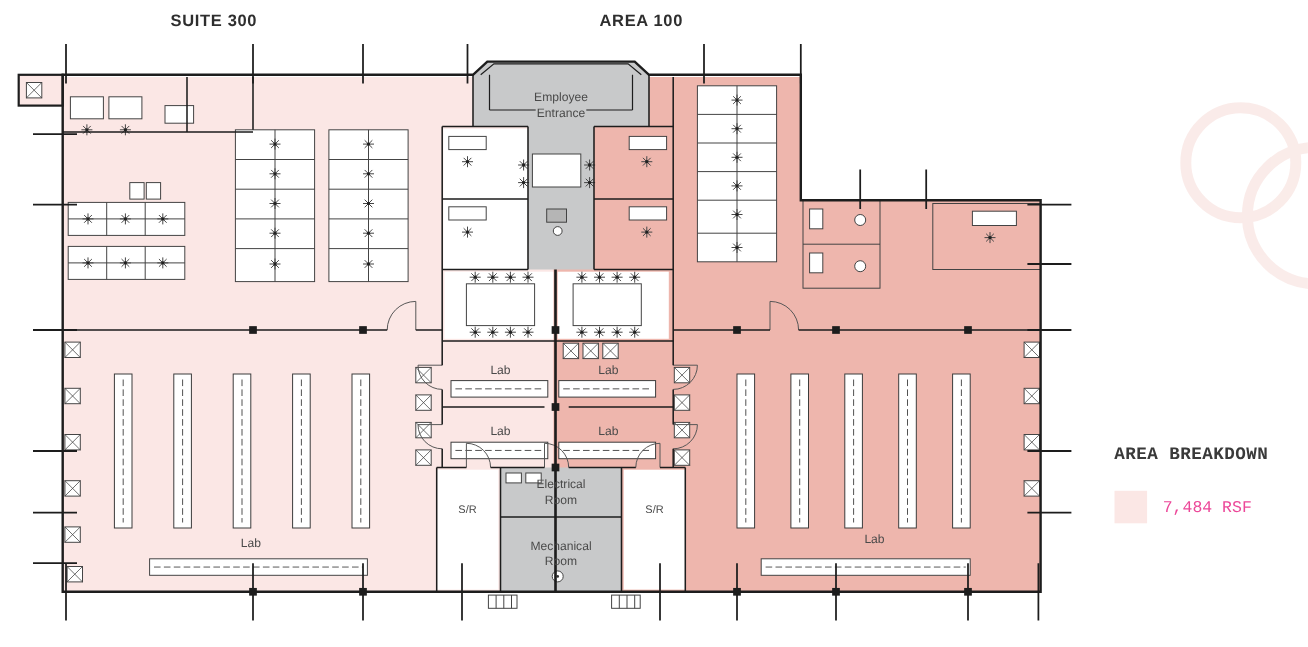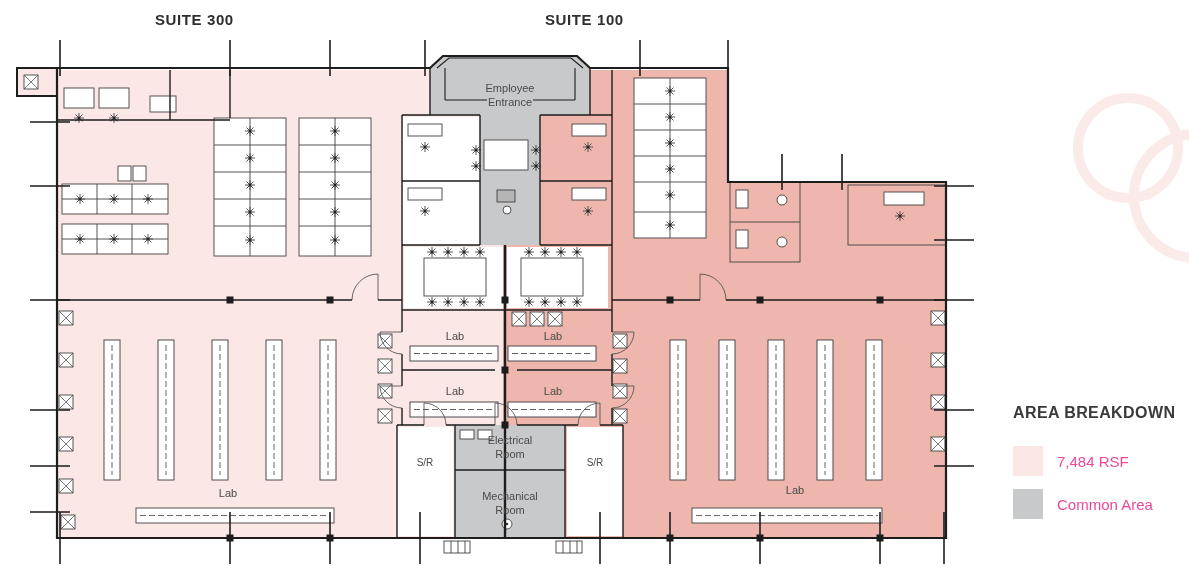--- a/index.html
+++ b/index.html
@@ -2,21 +2,21 @@
 <html><head>
 <meta charset="utf-8">
 <style>
   html,body{margin:0;padding:0;background:#ffffff;overflow:hidden;}
   body{width:1189px;height:588px;position:relative;font-family:"Liberation Sans",sans-serif;}
   .stage{position:absolute;inset:0;}
   svg.plan{position:absolute;left:0;top:0;}
   .suite-title{position:absolute;top:11px;font-size:15px;font-weight:700;letter-spacing:.6px;color:#2e2e2e;white-space:nowrap;}
   #suite200-title{left:155px;}
   #suite100-title{left:545px;}
-  .legend{position:absolute;left:1013px;top:404px;width:176px;}
+  .legend{position:absolute;left:1013px;top:404px;width:176px;font-family:Liberation Mono, monospace;}
   .legend-title{font-size:16px;font-weight:700;color:#3a3a3a;letter-spacing:.4px;margin:0 0 24px 0;white-space:nowrap;}
   .legend-item{display:flex;align-items:center;margin-bottom:13px;height:30px;}
   .legend-item svg{display:block;flex:0 0 auto;}
   .legend-label{margin-left:14px;font-size:15px;color:#ec4899;white-space:nowrap;}
   .plan-label{font-size:11px;fill:#4a4a4a;text-anchor:middle;font-family:"Liberation Sans",sans-serif;}
   .plan-label.small{font-size:10px;}
 </style>
 </head>
 <body>
 
@@ -278,31 +278,25 @@
       <text class="plan-label" x="510" y="444">Electrical</text>
       <text class="plan-label" x="510" y="458">Room</text>
       <text class="plan-label" x="510" y="500">Mechanical</text>
       <text class="plan-label" x="510" y="514">Room</text>
       <text class="plan-label small" x="425" y="466">S/R</text>
       <text class="plan-label small" x="595" y="466">S/R</text>
     </g>
   </svg>
 
   <div class="suite-title" id="suite200-title">SUITE 300</div>
-  <div class="suite-title" id="suite100-title">SUITE 100</div>
+  <div class="suite-title" id="suite100-title">AREA 100</div>
 
   <div class="legend">
     <div class="legend-title">AREA BREAKDOWN</div>
     <div class="legend-item">
       <svg width="30" height="30">
           <rect width="30" height="30" fill="#fbe7e5"></rect>
         </svg>
       <span class="legend-label">7,484 RSF</span>
     </div>
-    <div class="legend-item">
-      <svg width="30" height="30">
-          <rect width="30" height="30" fill="#c8c9ca"></rect>
-        </svg>
-      <span class="legend-label">Common Area</span>
-    </div>
   </div>
 
 </div>
 
 </body></html>

